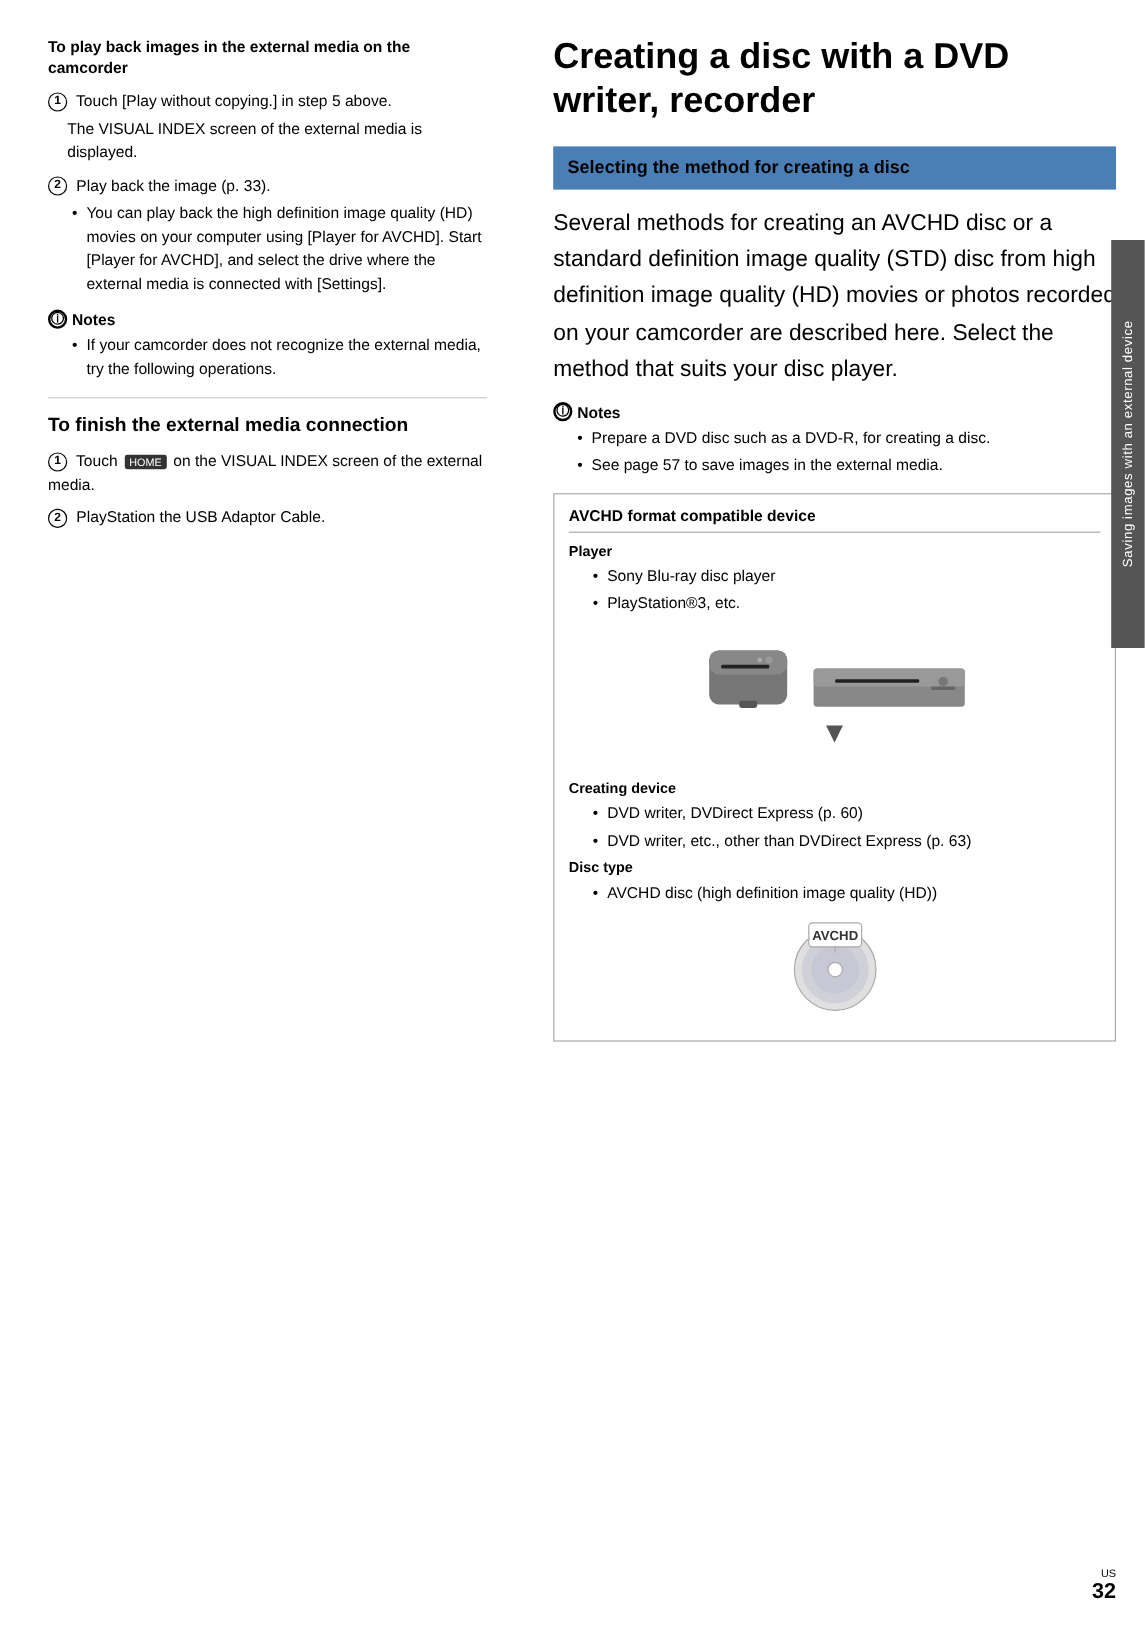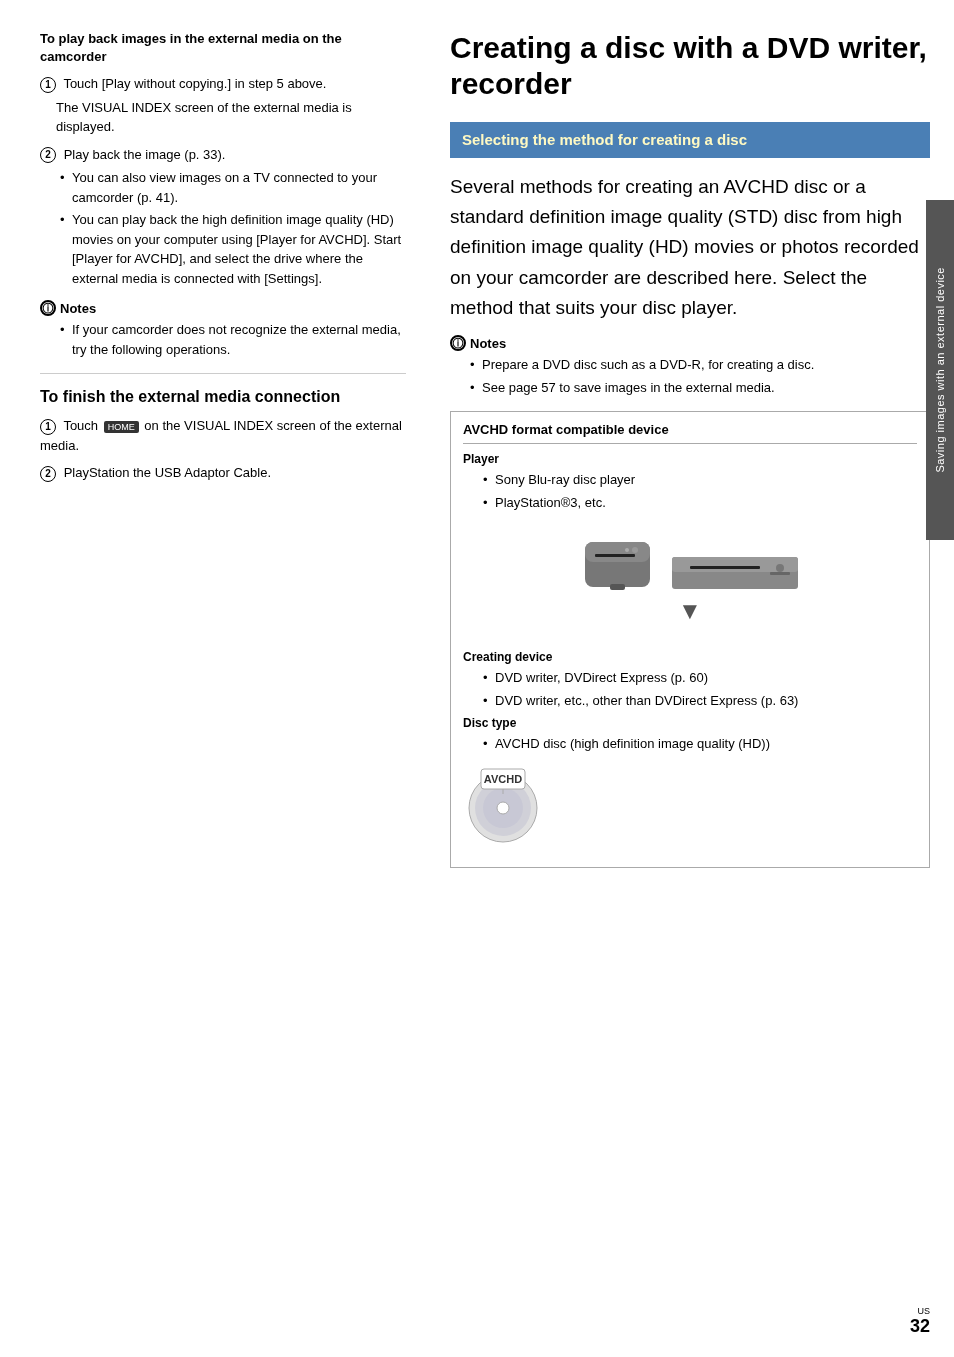--- a/index.html
+++ b/index.html
@@ -11,20 +11,21 @@
       font-family: Arial, Helvetica, sans-serif;
       font-size: 13px;
       color: #000;
       position: relative;
     }
 
     .page-layout {
       display: flex;
       width: 100%;
       min-height: 1357px;
+      gap: 11px;
     }
 
     
     .left-column {
       width: 430px;
       padding: 30px 24px 30px 40px;
       flex-shrink: 0;
     }
 
     
@@ -77,21 +78,21 @@
       font-size: 30px;
       font-weight: bold;
       line-height: 1.2;
       margin-bottom: 20px;
       color: #000;
     }
 
     
     .section-heading {
       background: #4a7fb5;
-      color: #fef9c3;
+      color: #000000;
       padding: 8px 12px;
       font-size: 15px;
       font-weight: bold;
       margin-bottom: 14px;
       line-height: 1.3;
     }
 
     
     .subsection-heading {
       font-size: 13px;
@@ -248,20 +249,21 @@
     
     .arrow-down {
       text-align: center;
       font-size: 24px;
       color: #555;
       margin: 5px 0;
     }
 
     
     .avchd-disc-container {
+      text-align: center;
       margin: 10px 0;
     }
 
     p {
       font-size: 19px;
       line-height: 1.6;
       margin-bottom: 8px;
     }
 
     .indent-block {
@@ -280,21 +282,20 @@
     <div class="step">
       <span class="step-number">1</span>
       <span class="step-content">Touch [Play without copying.] in step 5 above.</span>
       <div class="step-sub indent-block">The VISUAL INDEX screen of the external media is displayed.</div>
     </div>
 
     <div class="step">
       <span class="step-number">2</span>
       <span class="step-content">Play back the image (p. 33).</span>
       <ul class="bullet-list">
-        <li>You can also view images on a TV connected to your camcorder (p. 41).</li>
         <li>You can play back the high definition image quality (HD) movies on your computer using [Player for AVCHD]. Start [Player for AVCHD], and select the drive where the external media is connected with [Settings].</li>
       </ul>
     </div>
 
     <div class="notes-section">
       <div class="notes-header">
         <span class="notes-icon">ⓘ</span>
         <span>Notes</span>
       </div>
       <ul class="bullet-list">

